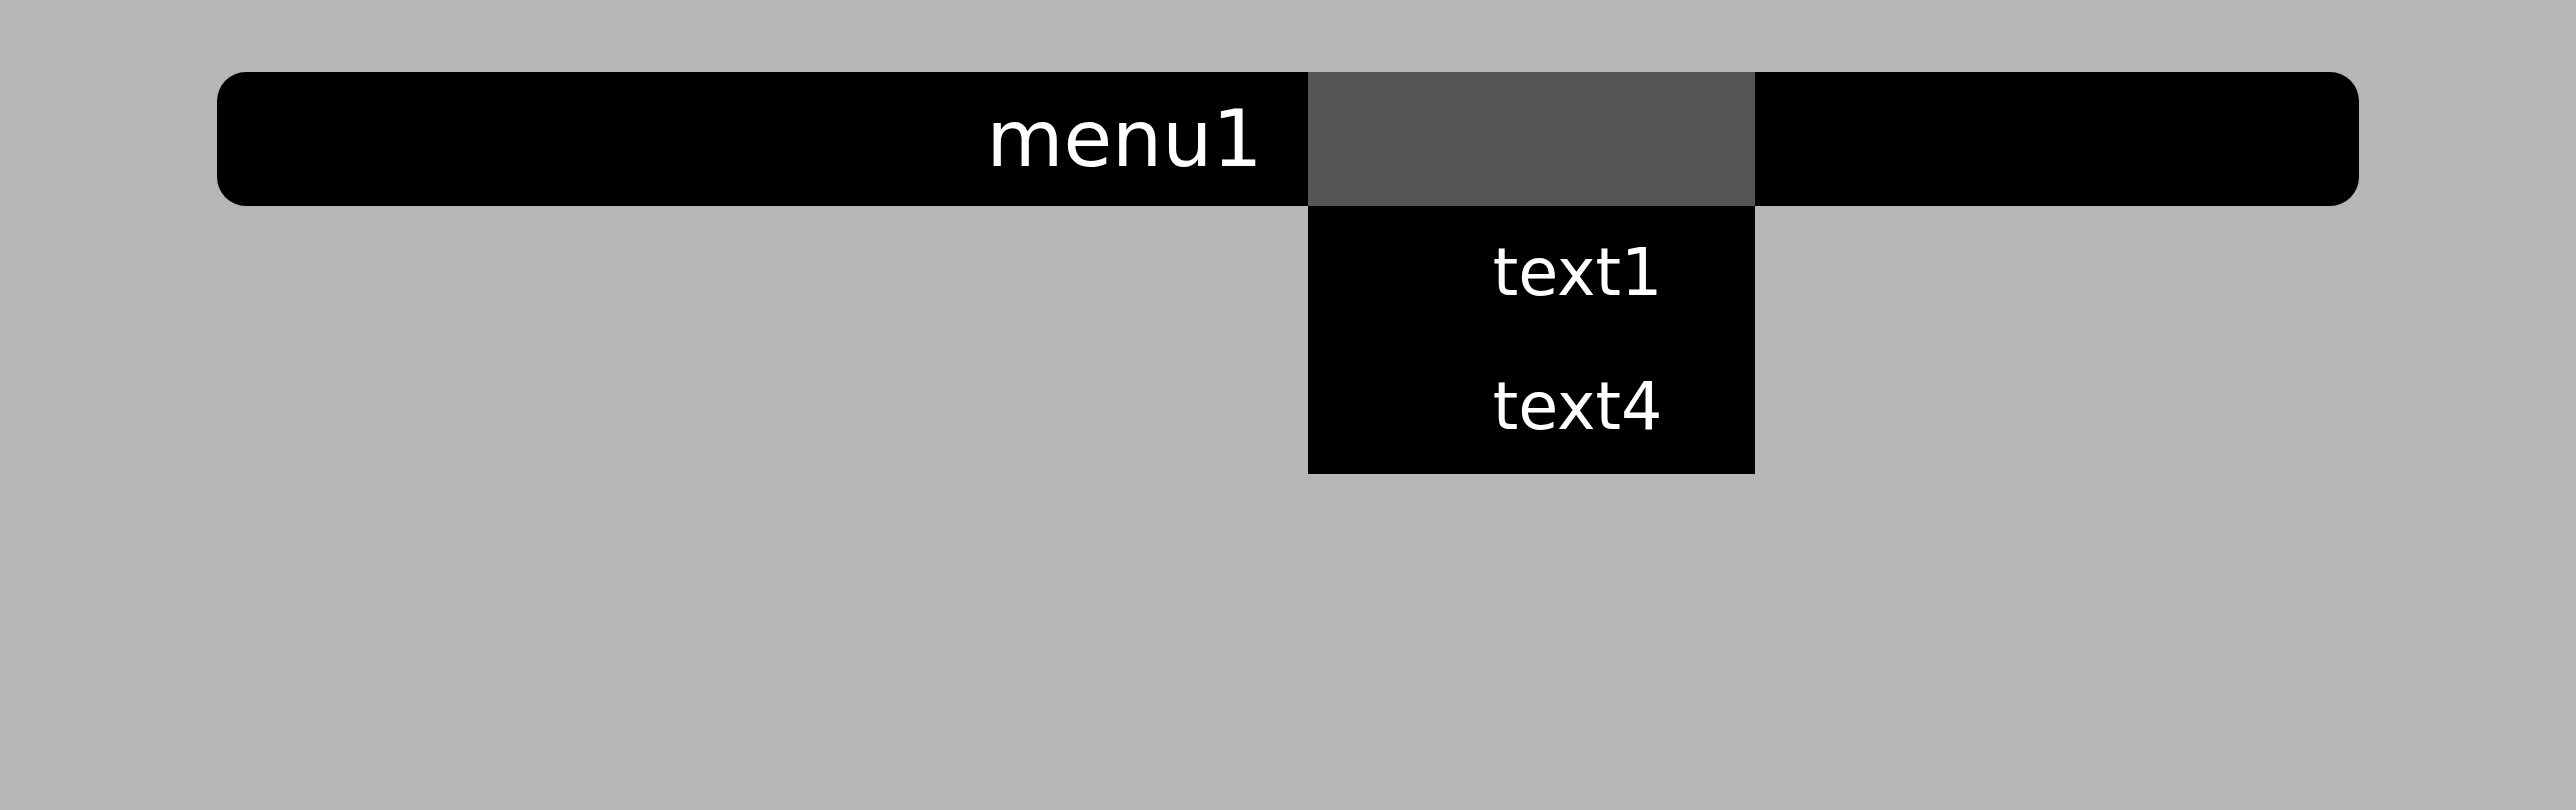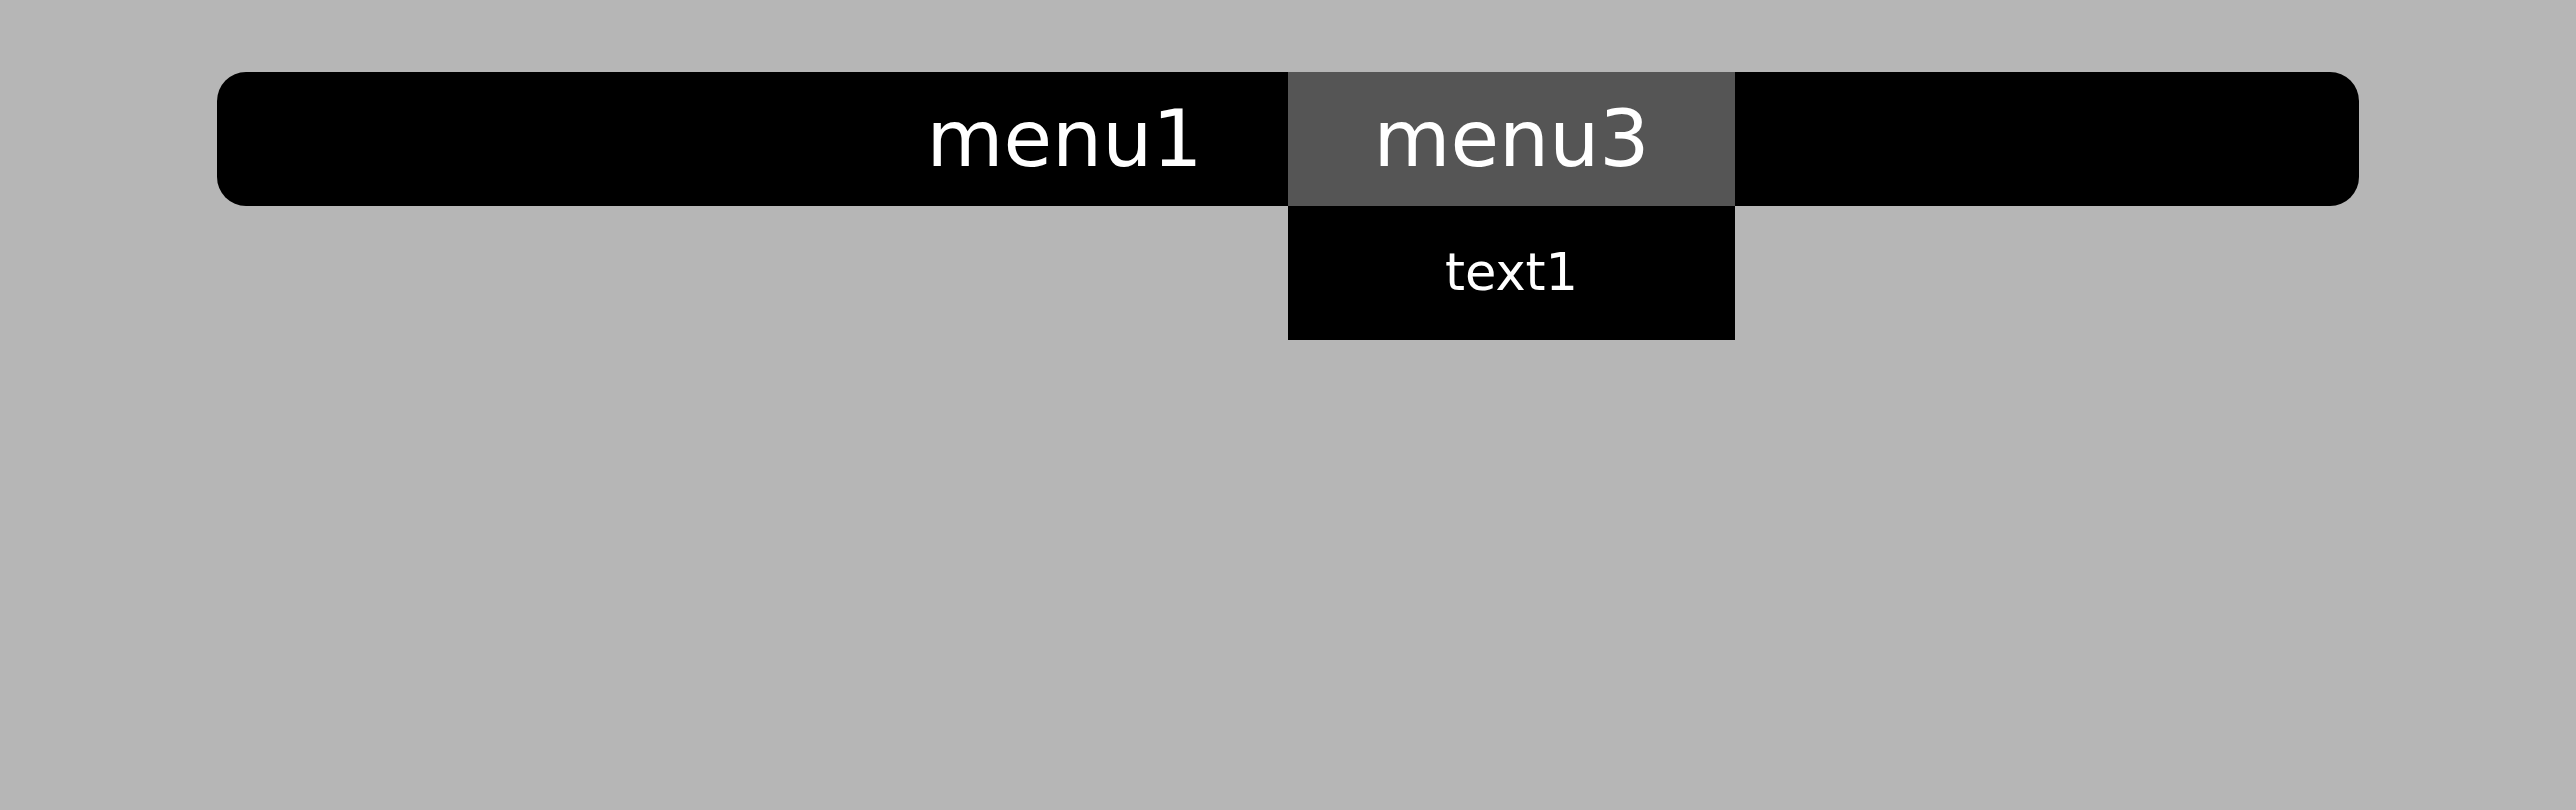--- a/index.html
+++ b/index.html
@@ -1,21 +1,21 @@
 <!DOCTYPE html>
 <html style="--background: #b6b6b6; --bar: #000000; --highlight: #555555; --text: #ffffff;font-size:14.3px"><head>
 <meta charset="utf-8">
 <style>
   :root {
     --background: #b6b6b6;
     --bar: #000000;
     --highlight: #555555;
     --text: #ffffff;
   }
-  * { box-sizing: border-box; }
+  * { box-sizing: border-box; padding-left: 40px; }
   html, body {
     margin: 0;
     padding: 0;
   }
   body {
     width: 2576px;
     height: 810px;
     position: relative;
     background: var(--background);
     font-family: "DejaVu Sans", "Liberation Sans", sans-serif;
@@ -56,39 +56,40 @@
     list-style: none;
     background: var(--bar);
   }
   .dropdown-item {
     display: block;
     width: 447px;
     height: 134px;
     line-height: 134px;
     text-align: center;
     color: var(--text);
-    font-size: 51px;
+    font-size: 65px;
+    margin-left: 26px;
   }
   .dropdown-item[data-state="hovered"] {
     background: var(--highlight);
   }
 </style>
 </head>
 <body>
 
 <nav class="menubar">
 
   <div class="menu-item" data-state="normal">
     <span>menu1</span>
   </div>
 
 
   <div class="menu-item" data-state="hovered">
-    <span>menu3</span>
 
     <ul class="dropdown">
       <li class="dropdown-item" data-state="normal">text1</li>
+      <li class="dropdown-item" data-state="normal">text4</li>
     </ul>
   </div>
 
 
 </nav>
 
 
 </body></html>

